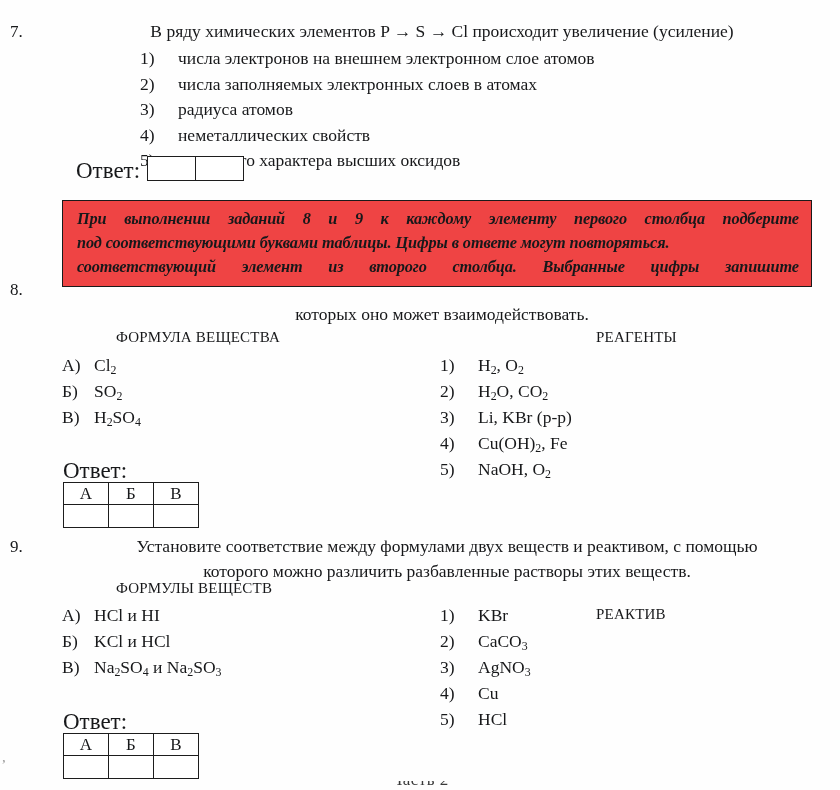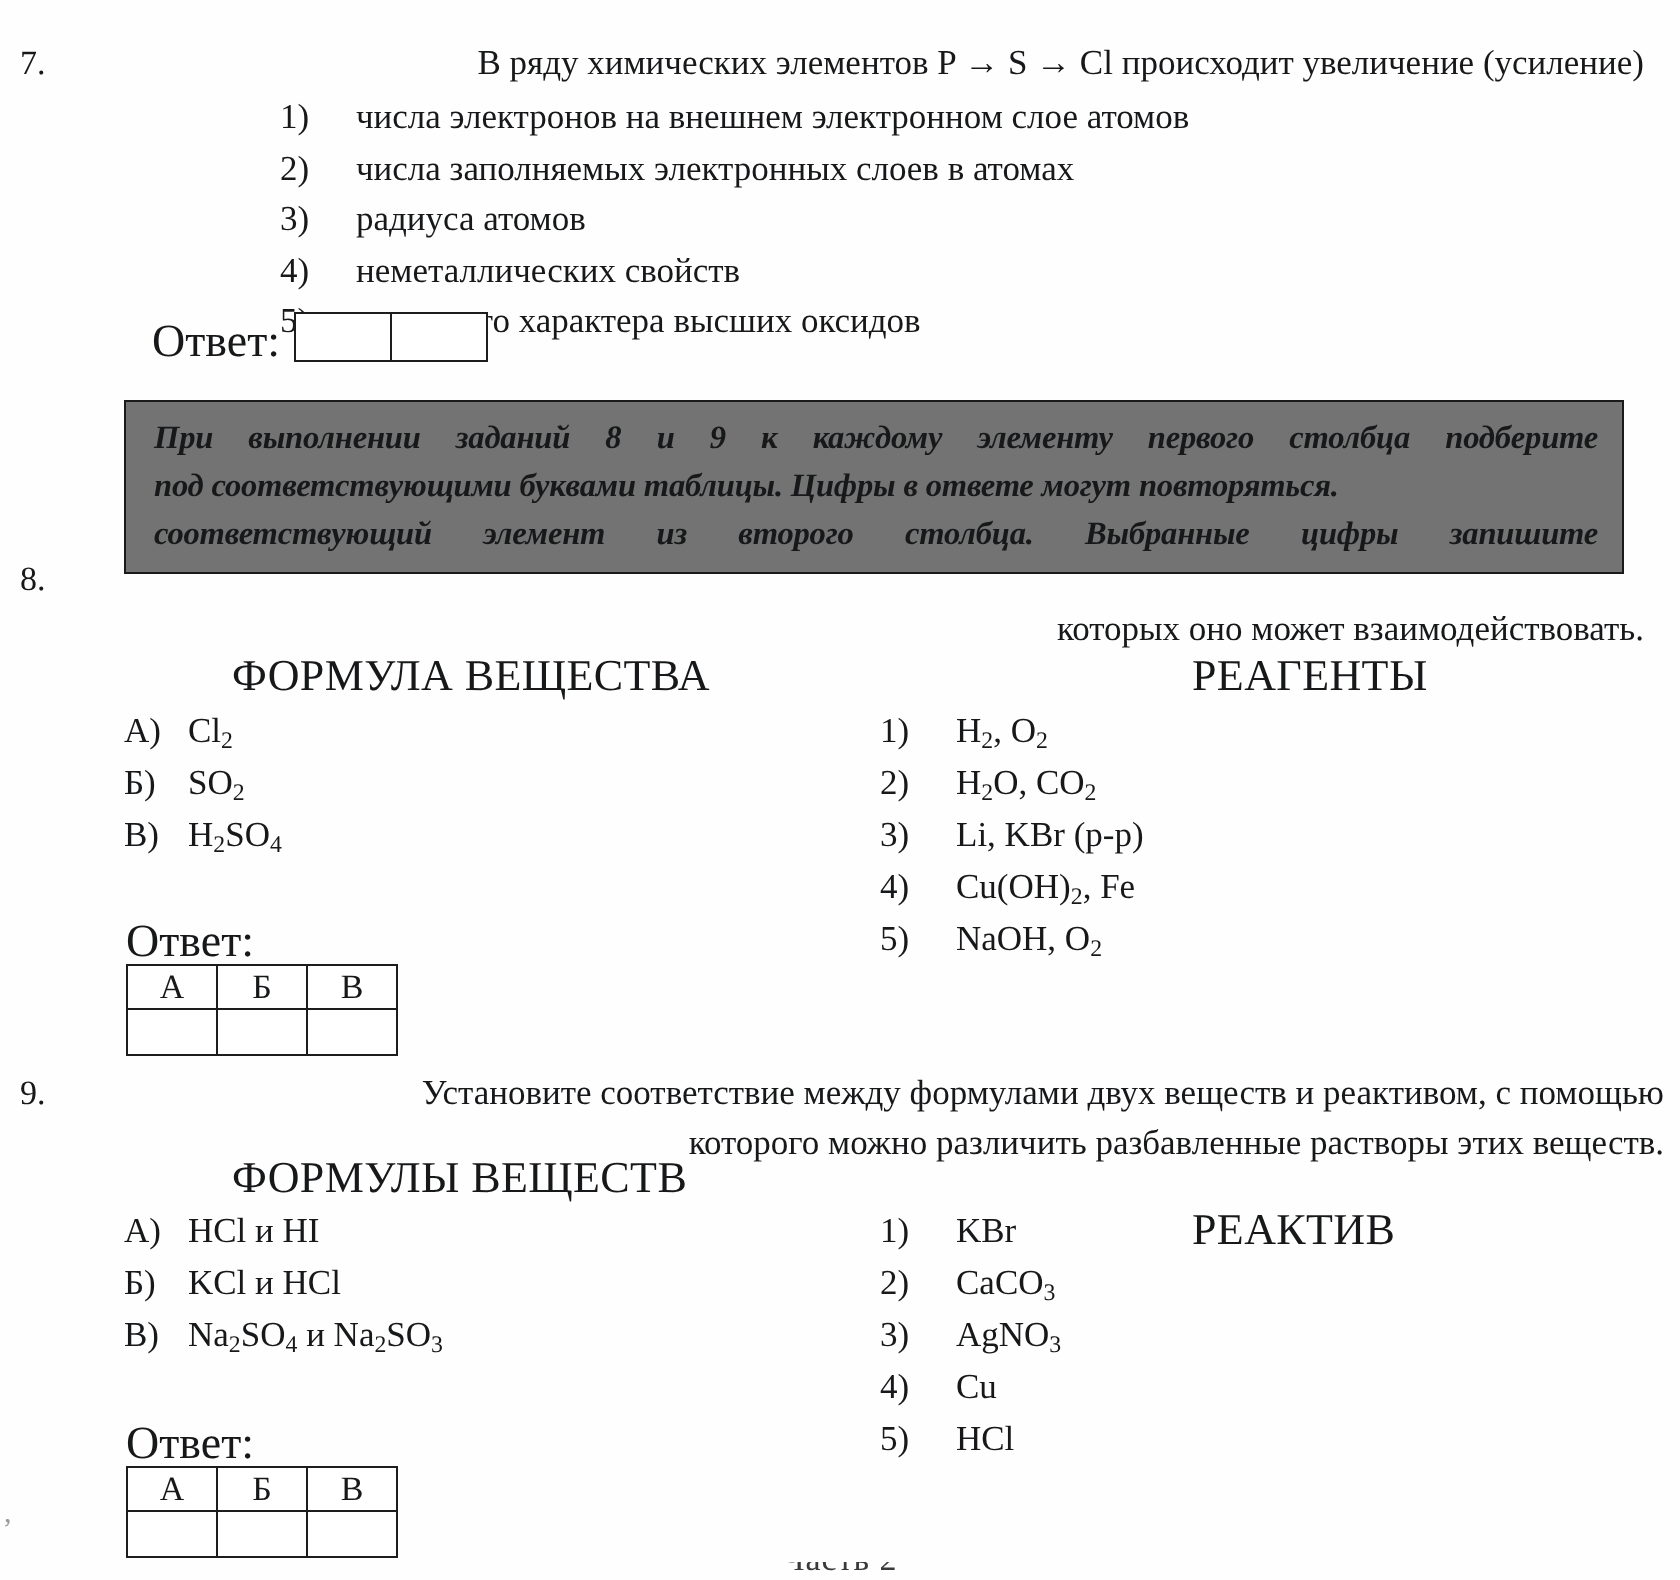--- a/index.html
+++ b/index.html
@@ -28,21 +28,21 @@
     position: absolute;
     font-size: 17px;
     line-height: 20px;
     text-align: left;
   }
 
   .qstem {
     position: absolute;
     font-size: 17.5px;
     line-height: 25px;
-    text-align: right;
+    text-align: center;
   }
 
   
   .optlist {
     position: absolute;
     left: 140px;
     font-size: 17.5px;
     line-height: 25.5px;
   }
   .optrow {
@@ -97,40 +97,40 @@
   .match-table td.head { font-size: 17px; }
   .match-table td.blank { height: 22px; }
 
   
   .instruction-box {
     position: absolute;
     left: 62px;
     top: 200px;
     width: 750px;
     border: 1.6px solid #1a1a1a;
-    background: #737373;
+    background: #ef4444;
     box-sizing: border-box;
     padding: 6px 12px 7px 14px;
   }
   .instruction-text {
     font-weight: bold;
     font-style: italic;
     font-size: 16.3px;
     line-height: 24px;
     text-align: justify;
     text-align-last: justify;
     letter-spacing: -0.1px;
   }
   .instruction-text .l { display: block; white-space: nowrap; }
   .instruction-text .l.last { text-align-last: left; }
 
   
   .colhead {
     position: absolute;
-    font-size: 22px;
+    font-size: 15px;
     line-height: 21px;
     letter-spacing: 0.2px;
   }
 
   
   .itemlist {
     position: absolute;
     font-size: 17.5px;
     line-height: 26px;
   }

